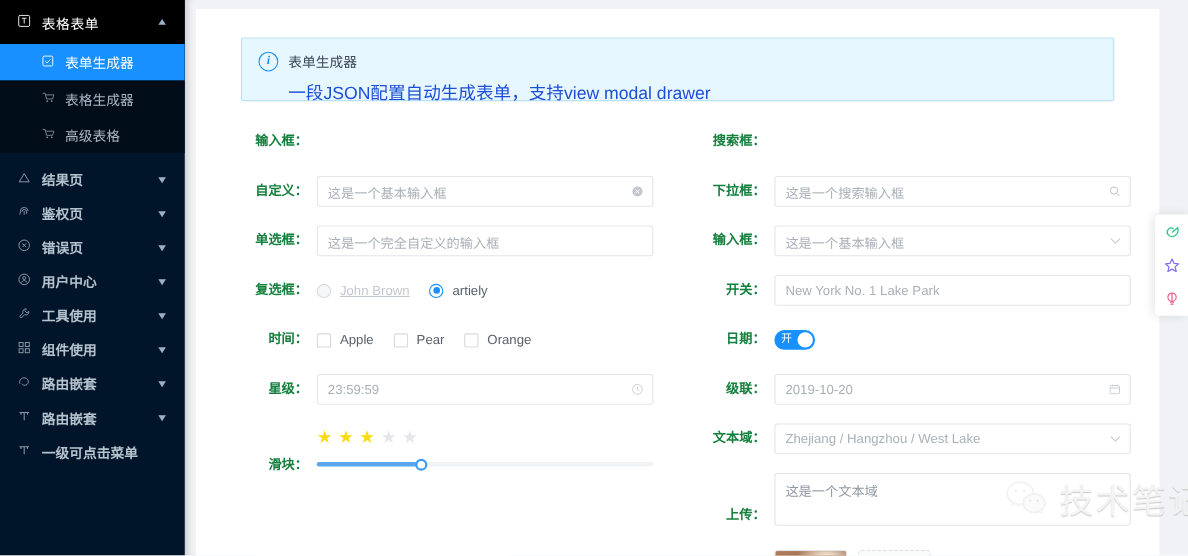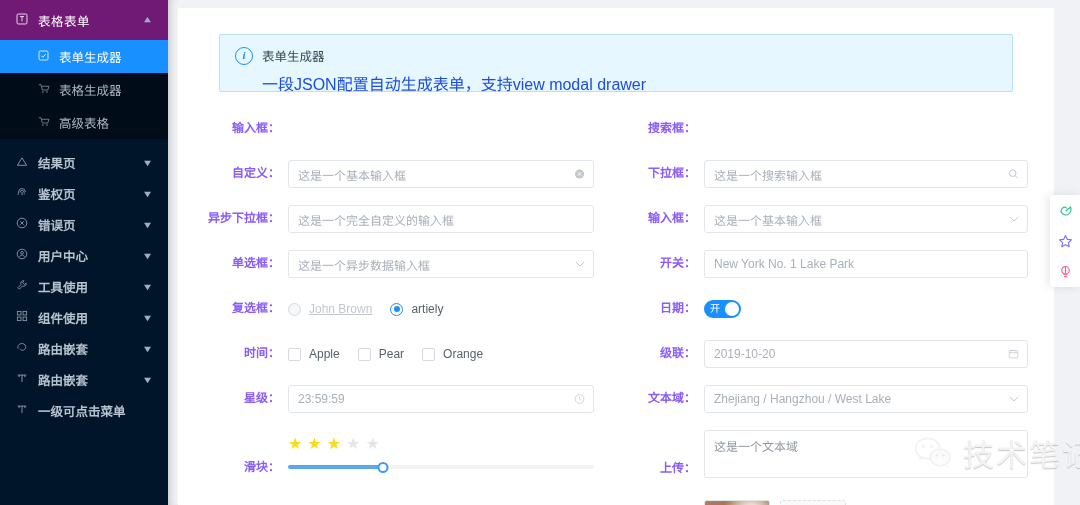--- a/index.html
+++ b/index.html
@@ -16,21 +16,21 @@
   
   .sidebar{
     width:168px;min-width:168px;height:505px;
     background:#001529;
     position:relative;z-index:5;
     overflow:hidden;
   }
   .menu-group-header{
     height:40px;display:flex;align-items:center;
     padding:0 16px;color:#fff;font-size:12.5px;
-    background:#701a75;cursor:pointer;
+    background:#000000;cursor:pointer;
   }
   .menu-group-header .mi{width:18px;display:inline-block;opacity:.92;}
   .menu-group-header .lbl{flex:1;margin-left:4px;letter-spacing:.5px;}
   .caret{font-size:9px;color:#9bb0c4;transform:scaleX(1.3);}
   .caret.up{transform:scaleX(1.3) rotate(180deg);}
 
   .submenu{background:#000c17;}
   .sub-item{
     height:33px;display:flex;align-items:center;
     padding-left:38px;color:#a9b7c6;font-size:12.5px;cursor:pointer;
@@ -89,21 +89,21 @@
     display:grid;
     grid-template-columns:390px 1fr;
     column-gap:48px;
   }
   .col{display:flex;flex-direction:column;}
   .row{display:flex;align-items:flex-start;height:45px;}
   .row.tall{height:70px;}
   .row.upload-row{height:60px;}
   .lab{
     width:84px;min-width:84px;text-align:right;
-    color:#8b5cf6;font-size:12px;font-weight:600;
+    color:#15803d;font-size:12px;font-weight:600;
     line-height:28px;padding-right:8px;box-sizing:border-box;
     white-space:nowrap;
   }
   .col-right .lab{width:62px;min-width:62px;}
   .fld{flex:1;position:relative;margin-top:46px;}
 
   .inp{
     height:28px;box-sizing:border-box;width:100%;
     border:1px solid #e2e5e9;border-radius:3px;
     background:#fff;color:#a9b0b8;font-size:12px;
@@ -404,31 +404,20 @@
             </div>
           </div>
 
           <div class="row">
             <div class="lab">自定义：</div>
             <div class="fld">
               <input class="inp" readonly="" value="这是一个完全自定义的输入框" style="">
             </div>
           </div>
 
-          <div class="row">
-            <div class="lab">异步下拉框：</div>
-            <div class="fld">
-              <input class="inp" readonly="" value="这是一个异步数据输入框" style="">
-              <span class="suffix">
-                <svg width="10" height="7" viewBox="0 0 12 8">
-                    <path d="M1 1.6L6 6.4l5-4.8" fill="none" stroke="#c3c8ce" stroke-width="1.2"></path>
-                  </svg>
-              </span>
-            </div>
-          </div>
 
           <div class="row">
             <div class="lab">单选框：</div>
             <div class="fld">
               <div class="opt-line">
                 <span class="radio"></span>
                 <span class="opt-txt dim">John Brown</span>
                 <span class="radio on"></span>
                 <span class="opt-txt">artiely</span>
               </div>

